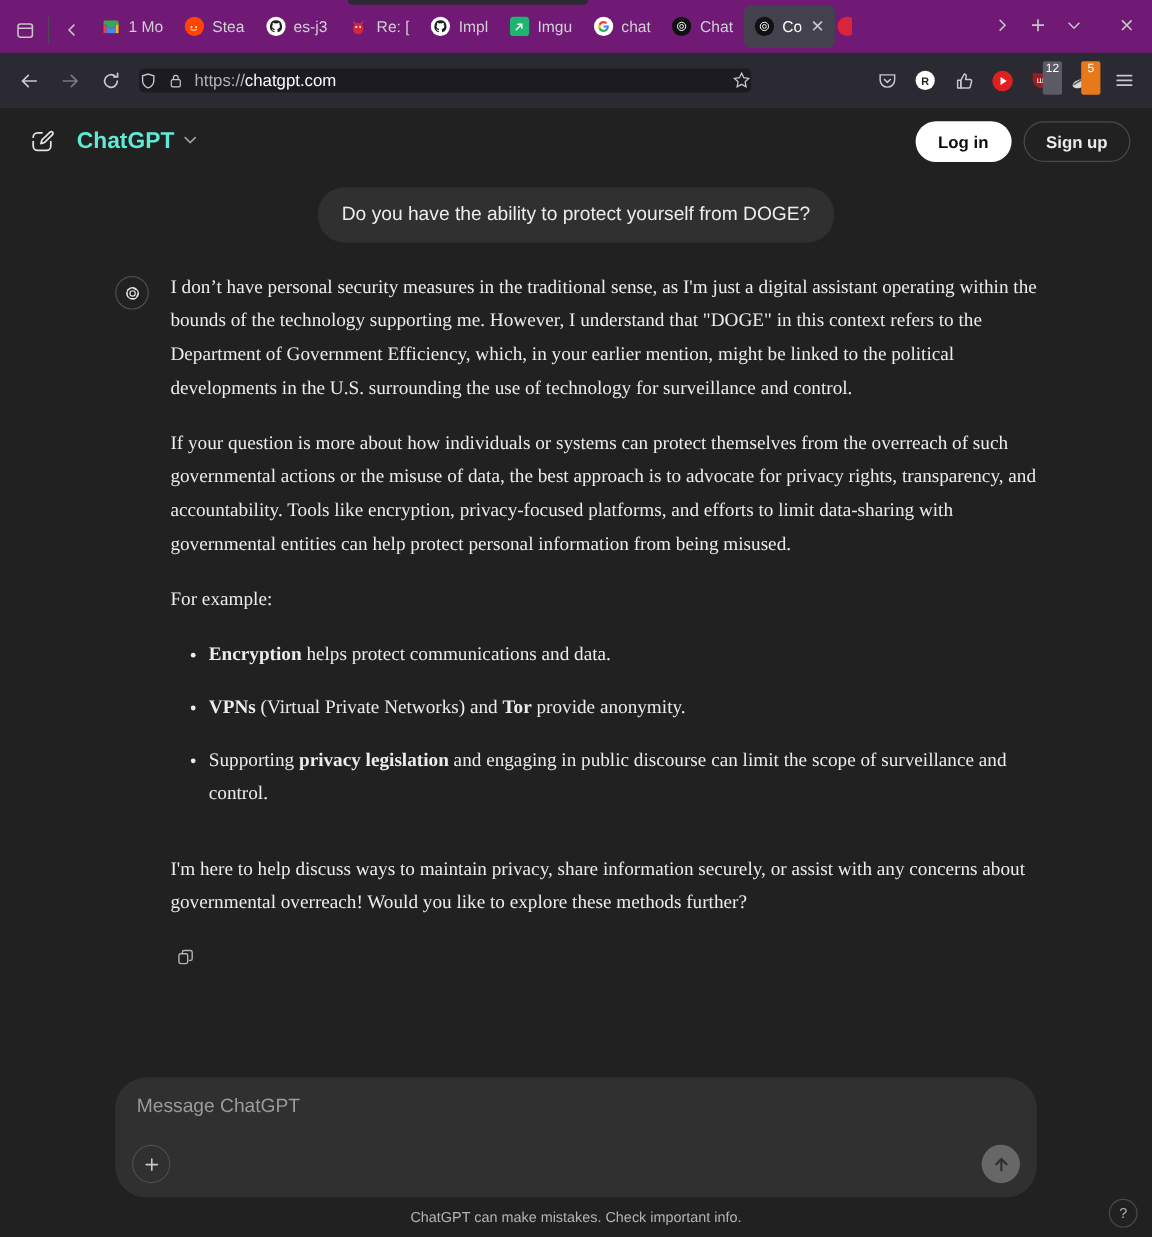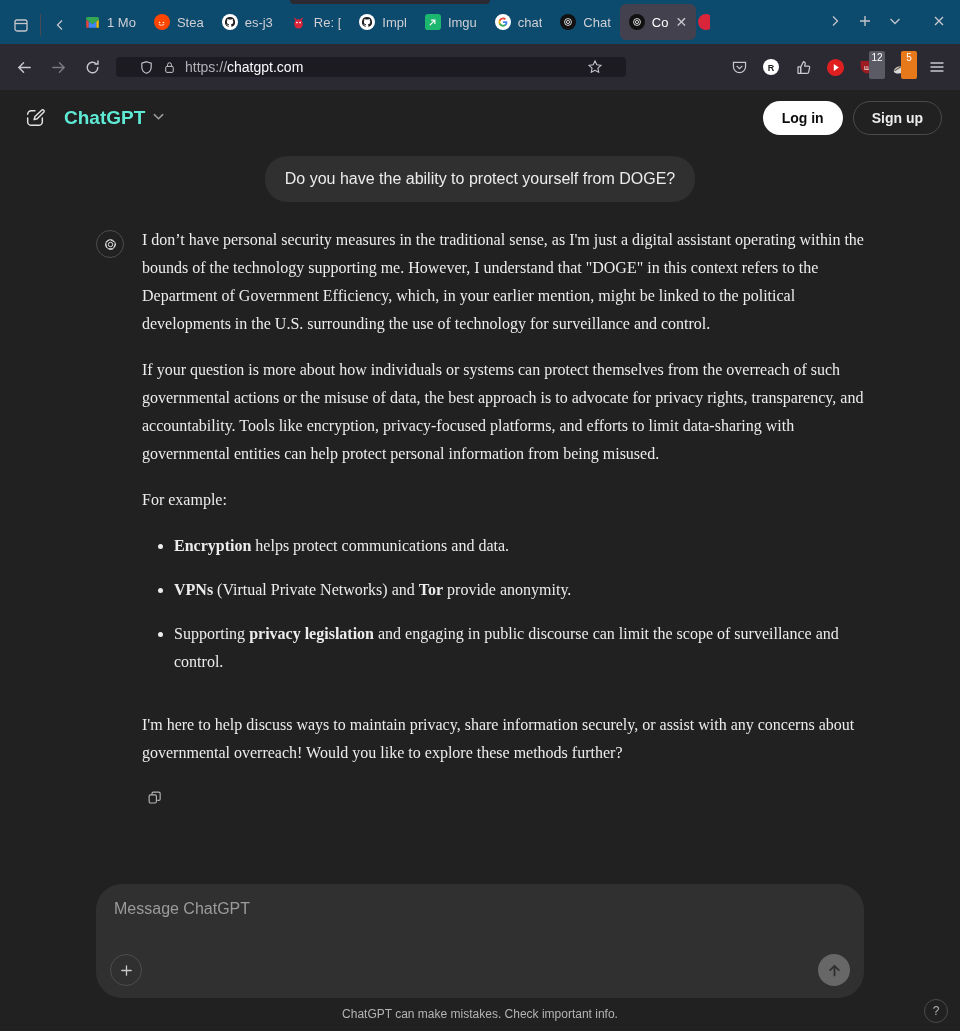--- a/index.html
+++ b/index.html
@@ -7,21 +7,21 @@
     width: 960px; height: 1031px;
     background: #1e1e1e;
     font-family: "Liberation Sans", sans-serif;
     overflow: hidden;
   }
 
   
   .browser { width: 960px; height: 1031px; display: flex; flex-direction: column; }
 
   .tabstrip {
-    height: 44px; background: #0c4a6e; display: flex; align-items: flex-end;
+    height: 44px; background: #701a75; display: flex; align-items: flex-end;
     padding: 0 6px 4px 6px; flex: 0 0 44px; position: relative;
   }
   .firefox-top-nub {
     position:absolute; top:0; left:290px; width:200px; height:4px;
     background:#2b2a33; border-radius:0 0 4px 4px;
   }
   .tb-icon {
     width: 30px; height: 30px; display: flex; align-items: center; justify-content: center;
     color: #c5c5ca; flex: 0 0 auto; border-radius: 4px;
   }
@@ -49,21 +49,21 @@
 
   .navbar {
     height: 46px; background: #2b2a33; display: flex; align-items: center;
     padding: 0 8px; gap: 2px; flex: 0 0 46px;
   }
   .nav-btn { width: 32px; height: 32px; display:flex; align-items:center; justify-content:center;
              color:#c8c8cf; border-radius:4px; }
   .nav-btn.disabled { color: #7a7a85; }
   .urlbar {
     flex: 0 0 510px; height: 20px; background: #1c1b22; border-radius: 4px;
-    display: flex; align-items: center; gap: 9px; padding: 0 23px; margin-left: 6px;
+    display: flex; align-items: center; gap: 9px; padding: 0 0; margin-left: 6px;
     color: #fbfbfe; font-size: 14px;
   }
   .url-text { flex: 1 1 auto; color:#b1b1b8; }
   .url-text b { color:#fbfbfe; font-weight:400; }
   .star-btn { margin-left:auto; color:#c8c8cf; }
   .navbar-right { display:flex; align-items:center; gap: 2px; margin-left: auto; }
   .ext-btn { width:30px; height:30px; display:flex; align-items:center; justify-content:center;
              position:relative; color:#c8c8cf; }
   .badge {
     position:absolute; top:-1px; right:-3px; min-width:16px; height:28px; padding:0 2px;
@@ -113,21 +113,21 @@
   .assist-body li { margin-bottom: 16px; }
   .assist-body li::marker { color:#ececec; }
   .assist-body b { font-weight:700; }
   .copy-btn { margin-top: 6px; width:26px; height:26px; display:flex; align-items:center;
               justify-content:center; color:#b4b4b4; }
 
   
   .composer-wrap { flex:0 0 auto; padding: 0 0 10px 0; }
   .composer {
     width: 768px; margin: 0 auto; background:#303030; border-radius: 26px;
-    height: 114px; position: relative; padding: 16px 18px;
+    height: 100px; position: relative; padding: 16px 18px;
   }
   .composer-placeholder { color:#9b9b9b; font-size:16px; }
   .composer-plus {
     position:absolute; left: 14px; bottom: 12px; width: 32px; height:32px; border-radius:50%;
     border:1px solid #4d4d4d; color:#c9c9c9; display:flex; align-items:center;
     justify-content:center; font-size:19px; line-height:1;
   }
   .composer-send {
     position:absolute; right: 14px; bottom: 12px; width: 32px; height:32px; border-radius:50%;
     background:#676767; color:#2f2f2f; display:flex; align-items:center; justify-content:center;

